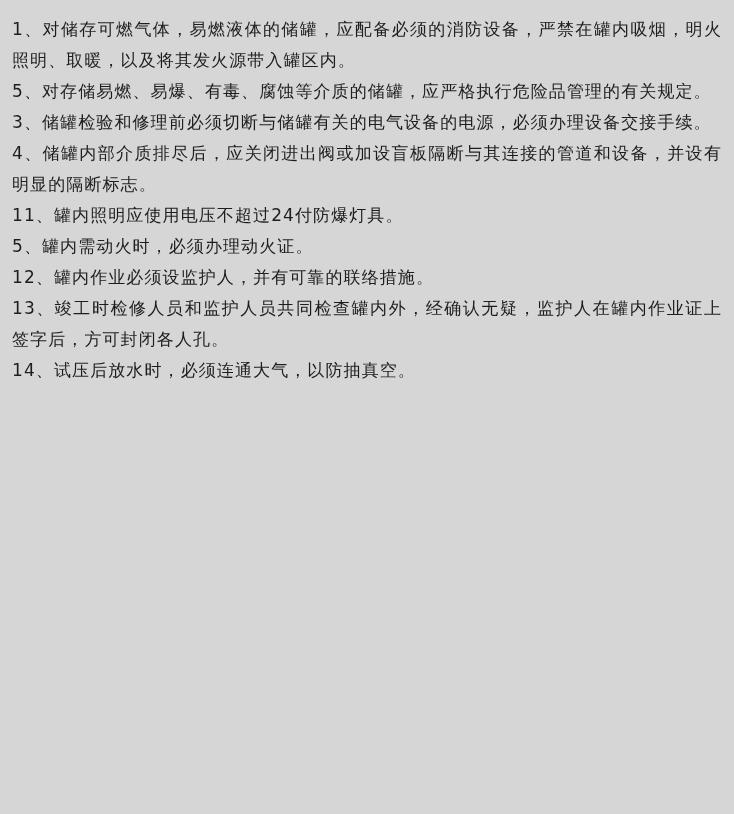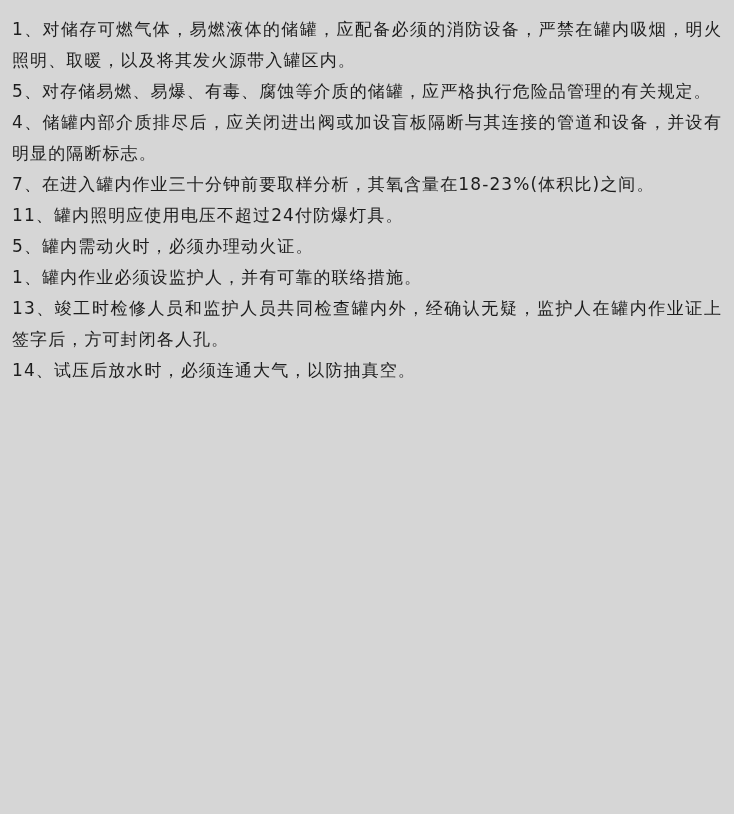--- a/index.html
+++ b/index.html
@@ -33,20 +33,20 @@
     white-space: pre-wrap;
     word-break: break-all;
   }
 </style>
 </head>
 <body>
 
 <div class="doc">
   <p class="rule">1、对储存可燃气体，易燃液体的储罐，应配备必须的消防设备，严禁在罐内吸烟，明火照明、取暖，以及将其发火源带入罐区内。</p>
   <p class="rule">5、对存储易燃、易爆、有毒、腐蚀等介质的储罐，应严格执行危险品管理的有关规定。</p>
+  <p class="rule">3、储罐检验和修理前必须切断与储罐有关的电气设备的电源，必须办理设备交接手续。</p>
   <p class="rule">4、储罐内部介质排尽后，应关闭进出阀或加设盲板隔断与其连接的管道和设备，并设有明显的隔断标志。</p>
-  <p class="rule">7、在进入罐内作业三十分钟前要取样分析，其氧含量在18-23%(体积比)之间。</p>
   <p class="rule">11、罐内照明应使用电压不超过24付防爆灯具。</p>
   <p class="rule">5、罐内需动火时，必须办理动火证。</p>
-  <p class="rule">1、罐内作业必须设监护人，并有可靠的联络措施。</p>
+  <p class="rule">12、罐内作业必须设监护人，并有可靠的联络措施。</p>
   <p class="rule">13、竣工时检修人员和监护人员共同检查罐内外，经确认无疑，监护人在罐内作业证上签字后，方可封闭各人孔。</p>
   <p class="rule">14、试压后放水时，必须连通大气，以防抽真空。</p>
 </div>
 
 </body></html>

